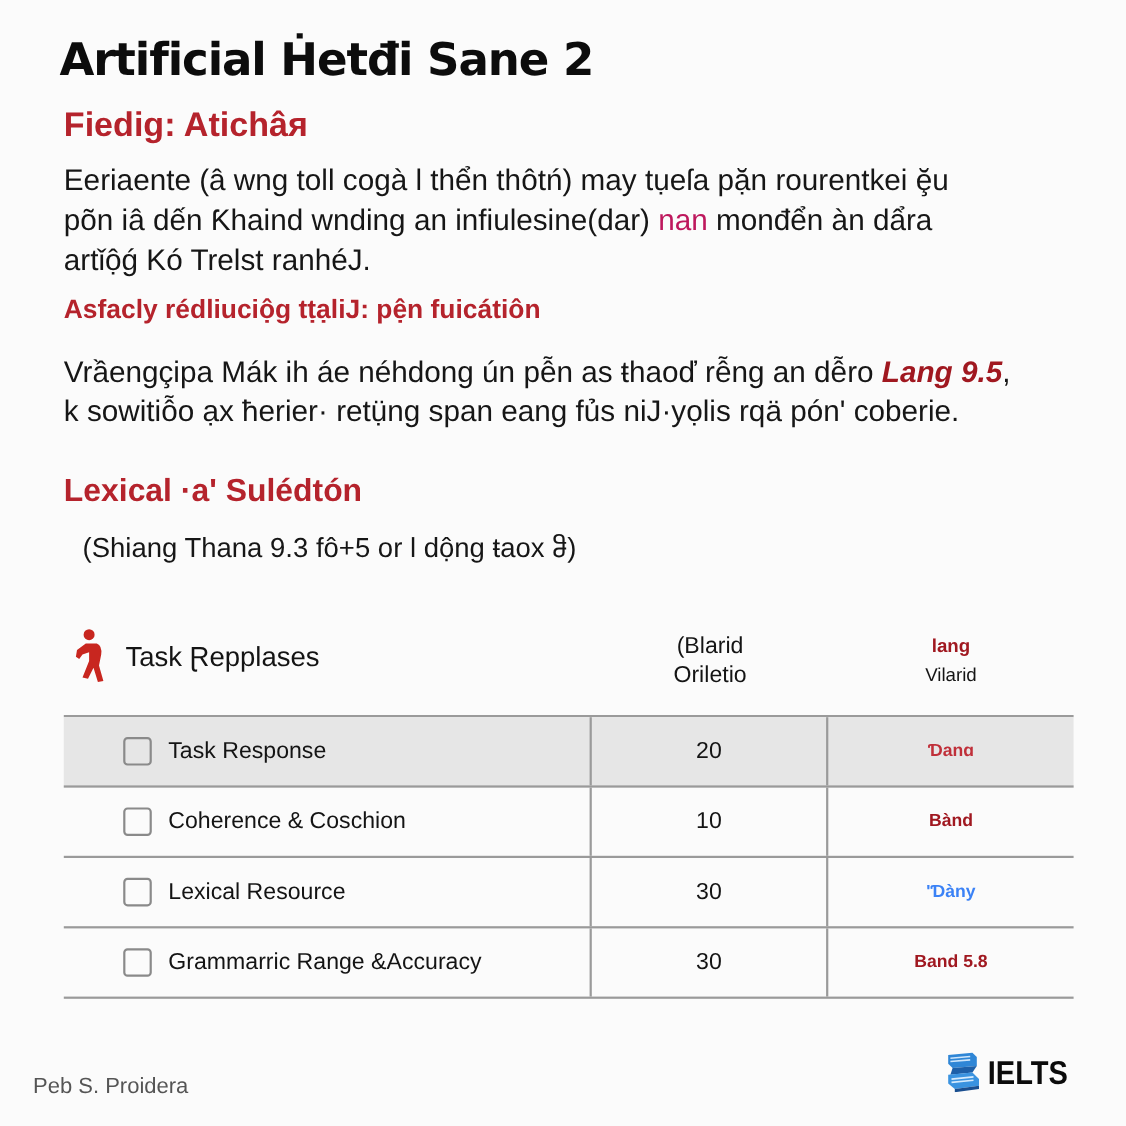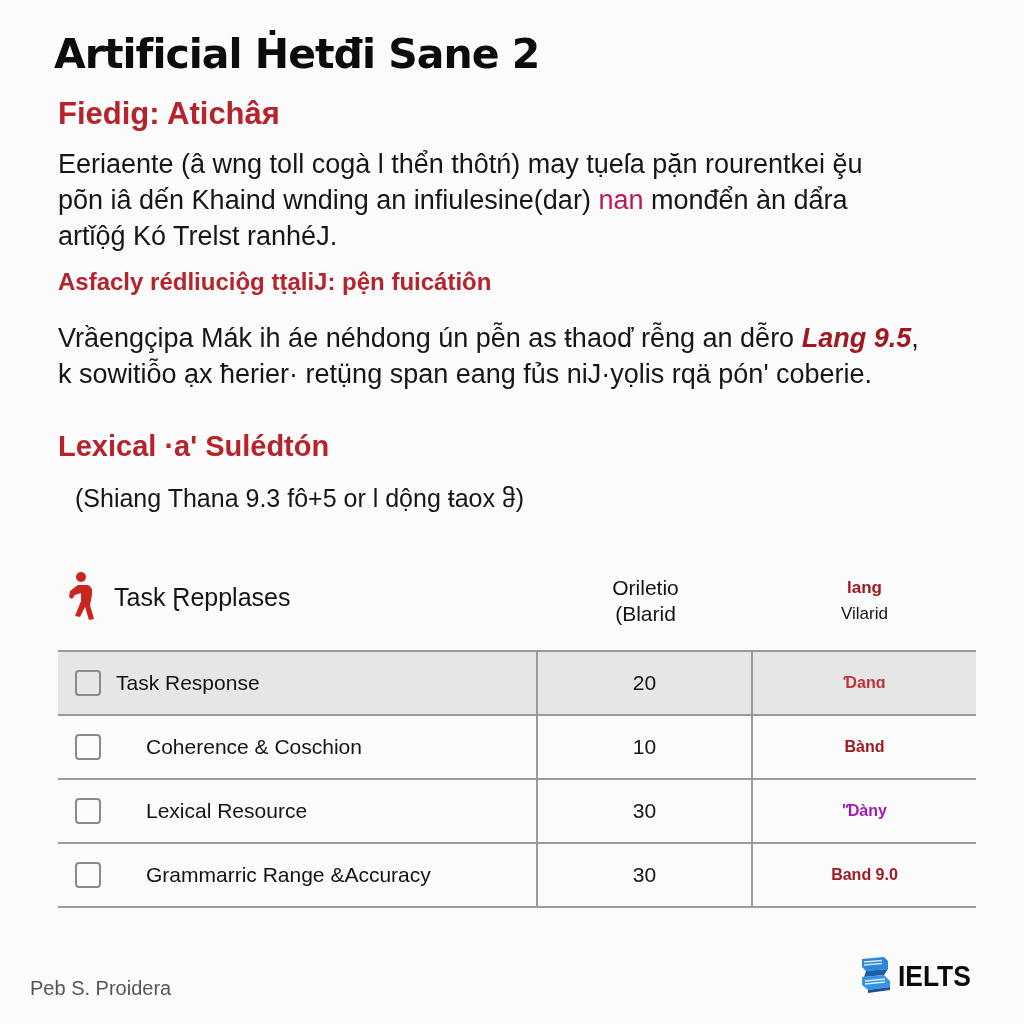--- a/index.html
+++ b/index.html
@@ -37,24 +37,24 @@
   .table-head { left:58px; top:565px; width:918px; height:80px; }
   .th-icon { position:absolute; left:8px; top:6px; width:36px; height:52px; }
   .th-label { position:absolute; left:56px; top:18px; font-family:"Liberation Sans", sans-serif; font-size:25px; color:#141414; }
   .th-col2 { position:absolute; left:480px; width:215px; top:10px; text-align:center; font-family:"Liberation Sans", sans-serif; font-size:21px; line-height:26px; color:#141414; }
   .th-col3 { position:absolute; left:695px; width:223px; top:10px; text-align:center; font-family:"Liberation Sans", sans-serif; font-size:17px; line-height:26px; color:#141414; }
   .th-col3 .red { color:#a01820; font-weight:bold; }
 
   .table { left:58px; top:650px; width:918px; border-top:2px solid #9a9a9a; }
   .row { position:relative; height:62px; border-bottom:2px solid #9a9a9a; display:flex; }
   .row.shaded { background:#e6e6e6; }
-  .cell1 { width:480px; display:flex; align-items:center; border-right:2px solid #9a9a9a; box-sizing:border-box; }
+  .cell1 { width:480px; display:flex; align-items:center; border-right:2px solid #9a9a9a; box-sizing:border-box;padding-left:37px; }
   .cell2 { width:215px; display:flex; align-items:center; justify-content:center; border-right:2px solid #9a9a9a; box-sizing:border-box; font-family:"Liberation Sans", sans-serif; font-size:21px; color:#141414; }
   .cell3 { width:223px; display:flex; align-items:center; justify-content:center; font-family:"Liberation Sans", sans-serif; font-size:16px; font-weight:bold; color:#a01820; }
-  .row:not(.shaded) .cell1, .row:not(.shaded) .cell2 { border-right-color:#9a9a9a;gap:30px; }
+  .row:not(.shaded) .cell1, .row:not(.shaded) .cell2 { border-right-color:#9a9a9a; }
   .checkbox { width:26px; height:26px; border:2px solid #8a8a8a; border-radius:4px; margin-left:17px; margin-right:15px; box-sizing:border-box; background:transparent; }
   .crit-label { font-family:"Liberation Sans", sans-serif; font-size:21px; color:#141414; white-space:nowrap; }
 
   .footer-left { left:30px; top:977px; font-family:"Liberation Sans", sans-serif; font-size:20px; color:#555; }
   .logo { left:858px; top:955px; display:flex; align-items:center; }
   .logo-text { font-family:"Liberation Sans", sans-serif; font-weight:bold; font-size:30px; color:#0b0b0b; margin-left:6px; letter-spacing:0px; transform:scaleX(0.88); transform-origin:left; }
 </style>
 </head>
 <body>
 
@@ -78,22 +78,22 @@
 
 <div class="abs table-head">
   <span class="th-icon">
     <svg width="36" height="52" viewBox="0 0 36 52">
       <circle cx="15" cy="6" r="5" fill="#c8261f"></circle>
       <path d="M4 20 L12 14 L22 14 Q27 16 26 24 L24 34 L28 48 L23 49 L19 36 L14 46 L9 45 L15 30 L15 22 L9 24 L6 28 L3 26 Z" fill="#c8261f"></path>
     </svg>
   </span>
   <span class="th-label">Task Ɽepplases</span>
   <div class="th-col2">
+    <div>(Blarid</div>
     <div>Oriletio</div>
-    <div>(Blarid</div>
   </div>
   <div class="th-col3">
     <div class="red">lang</div>
     <div>Vilarid</div>
   </div>
 </div>
 
 <div class="abs table">
   <div class="row shaded">
     <div class="cell1">
@@ -110,29 +110,29 @@
     </div>
     <div class="cell2">10</div>
     <div class="cell3">Bànd</div>
   </div>
   <div class="row">
     <div class="cell1">
       <span class="checkbox"></span>
       <span class="crit-label">Lexical Resource</span>
     </div>
     <div class="cell2">30</div>
-    <div class="cell3" style="color:#a21caf;">'Ɗàny</div>
+    <div class="cell3" style="color:#3b82f6;">'Ɗàny</div>
   </div>
   <div class="row">
     <div class="cell1">
       <span class="checkbox"></span>
       <span class="crit-label">Grammarric Range &amp;Accuracy</span>
     </div>
     <div class="cell2">30</div>
-    <div class="cell3">Band 9.0</div>
+    <div class="cell3">Band 5.8</div>
   </div>
 </div>
 
 <div class="abs footer-left">Peb S. Proidera</div>
 
 <div class="abs logo">
   <span>
     <svg width="34" height="38" viewBox="0 0 34 38">
       <path d="M4 4 L26 2 L30 6 L30 14 L8 16 L4 12 Z" fill="#2f86d6"></path>
       <path d="M6 7 L24 5.5 M6 10 L24 8.5" stroke="#cfe6fb" stroke-width="1.5"></path>

